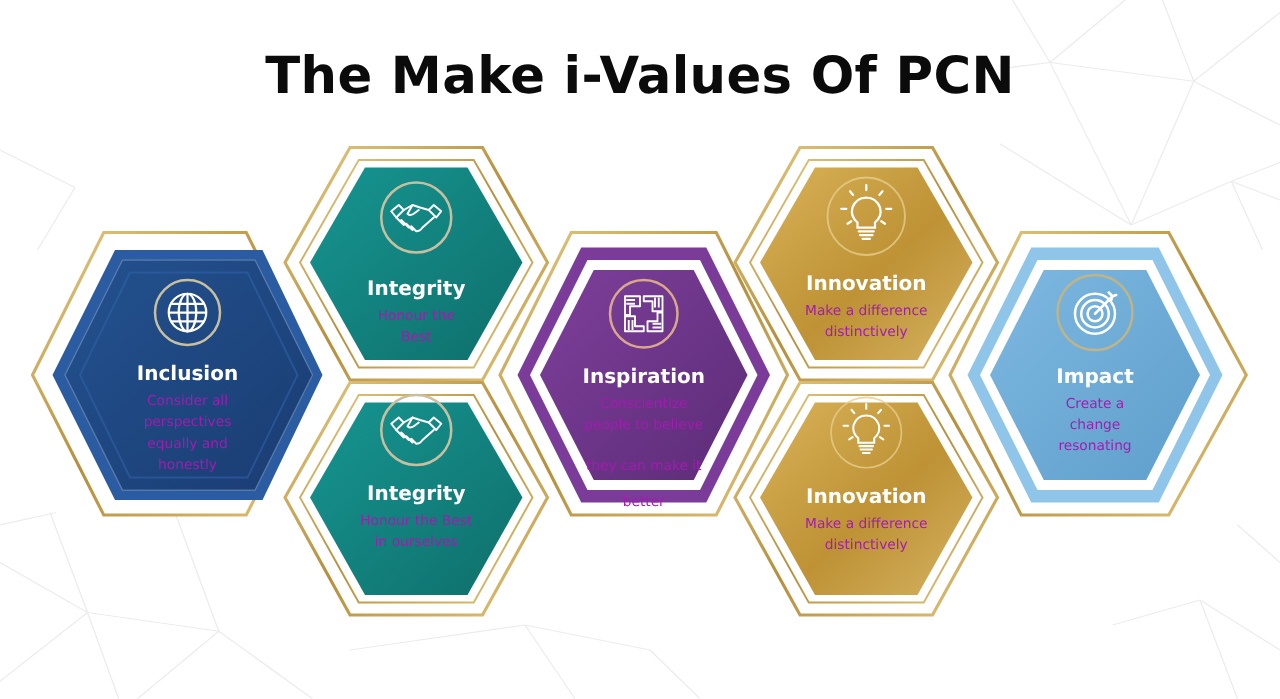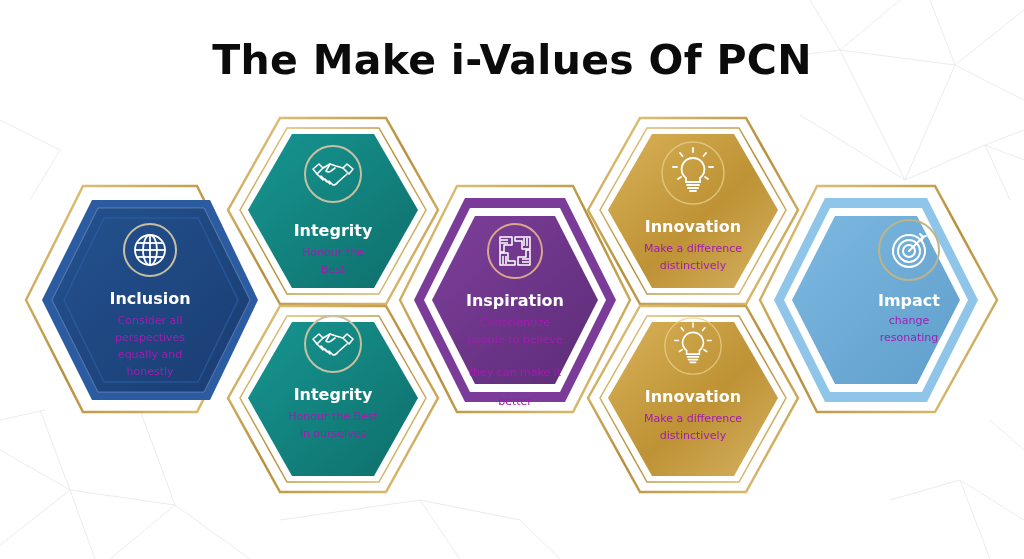--- a/index.html
+++ b/index.html
@@ -256,27 +256,28 @@
       <line x1="53" y1="27" x2="49" y2="27"></line>
       <line x1="18" y1="39" x2="21" y2="37"></line>
       <line x1="48" y1="39" x2="45" y2="37"></line>
     </g>
   </svg>
   <span class="name" style="margin-top:10px;">Innovation</span>
   <span class="desc">Make a difference</span>
   <span class="desc" style="margin-top:0">distinctively</span>
 </div>
 
-<div class="content" style="left:834px; top:218px; width:150px;">
+<div class="content" style="left:801px; top:218px; width:150px;">
   <svg class="icon" width="64" height="64" viewBox="0 0 64 64">
     <circle cx="32" cy="32" r="30" fill="none" stroke="#BFB487" stroke-width="2"></circle>
     <g fill="none" stroke="#fff" stroke-width="2" stroke-linecap="round">
       <circle cx="32" cy="33" r="16"></circle>
       <circle cx="32" cy="33" r="11"></circle>
       <circle cx="32" cy="33" r="6"></circle>
       <line x1="32" y1="33" x2="46" y2="19"></line>
       <path d="M43 16 L46 19 L49 18 M46 19 L45 22"></path>
     </g>
   </svg>
   <span class="name" style="margin-top:8px;">Impact</span>
+  <span class="desc">Create a</span>
   <span class="desc" style="margin-top:0">change</span>
   <span class="desc" style="margin-top:0">resonating</span>
 </div>
 
 </body></html>

